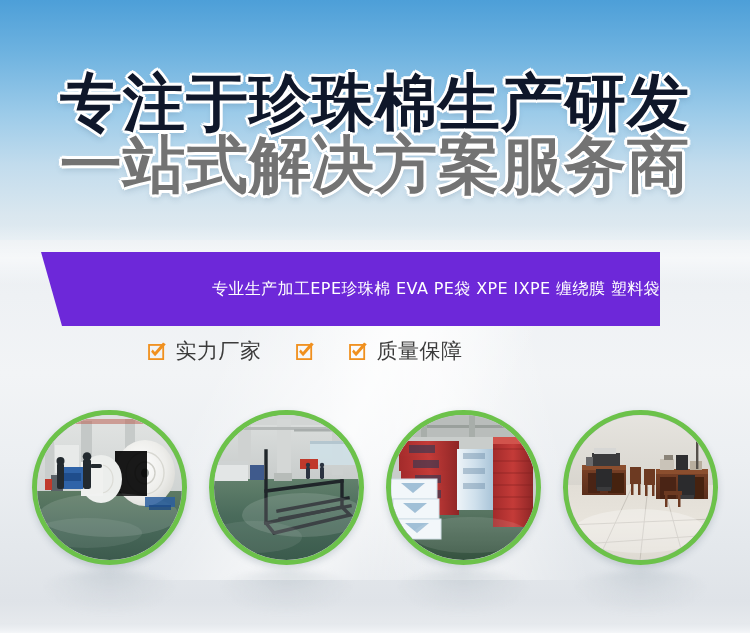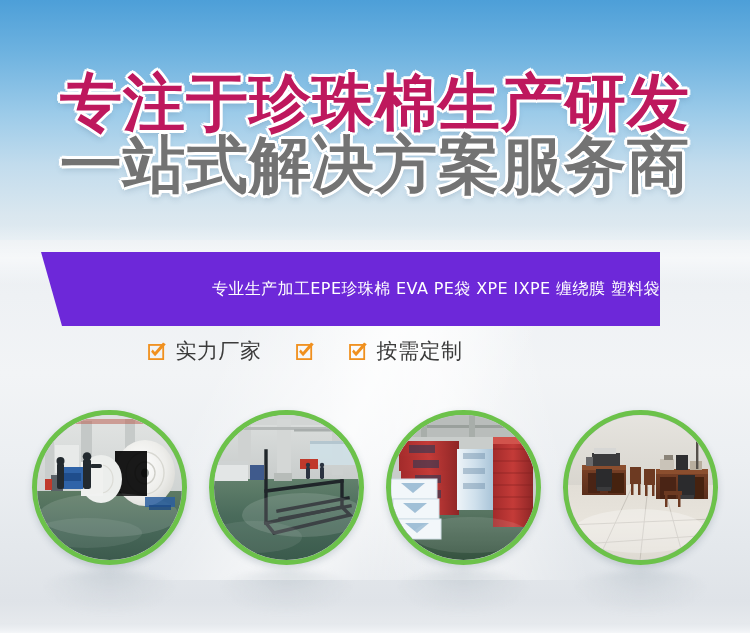--- a/index.html
+++ b/index.html
@@ -76,21 +76,21 @@
   }
   .headline {
     font-family: "DejaVu Sans", "Liberation Sans", sans-serif;
     font-weight: bold;
     font-size: 62px;
     letter-spacing: 1px;
     white-space: nowrap;
     margin: 0;
   }
   .headline-1 {
-    color: #be185d;
+    color: #0f172a;
     text-shadow:
       -2px -2px 0 #ffffff,  2px -2px 0 #ffffff,
       -2px  2px 0 #ffffff,  2px  2px 0 #ffffff,
       -3px  0   0 #ffffff,  3px  0   0 #ffffff,
        0   -3px 0 #ffffff,  0    3px 0 #ffffff,
        0    4px 6px rgba(60,90,120,0.28);
   }
   .headline-2 {
     color: #737373;
     text-shadow:
@@ -230,21 +230,21 @@
       </span>
     </div>
 
     <div class="badge">
       <span class="check-icon">
         <svg viewBox="0 0 22 22" width="19" height="19">
           <rect x="1.2" y="3.4" width="16.4" height="16.4" fill="none" stroke="#f0901e" stroke-width="2.1"></rect>
           <path d="M3.6 11.2 L8.2 16.6 L20.6 2.6 L17.4 0.6 L8.0 11.6 L5.4 8.6 Z" fill="#f0901e"></path>
         </svg>
       </span>
-      <span class="badge-label">按需定制</span>
+      <span class="badge-label">质量保障</span>
     </div>
 
   </div>
 
   <div class="circles">
 
     <div class="circle-slot">
       <div class="photo-circle">
         <div class="photo-inner">
           <svg viewBox="0 0 145 145" preserveAspectRatio="xMidYMid slice">

